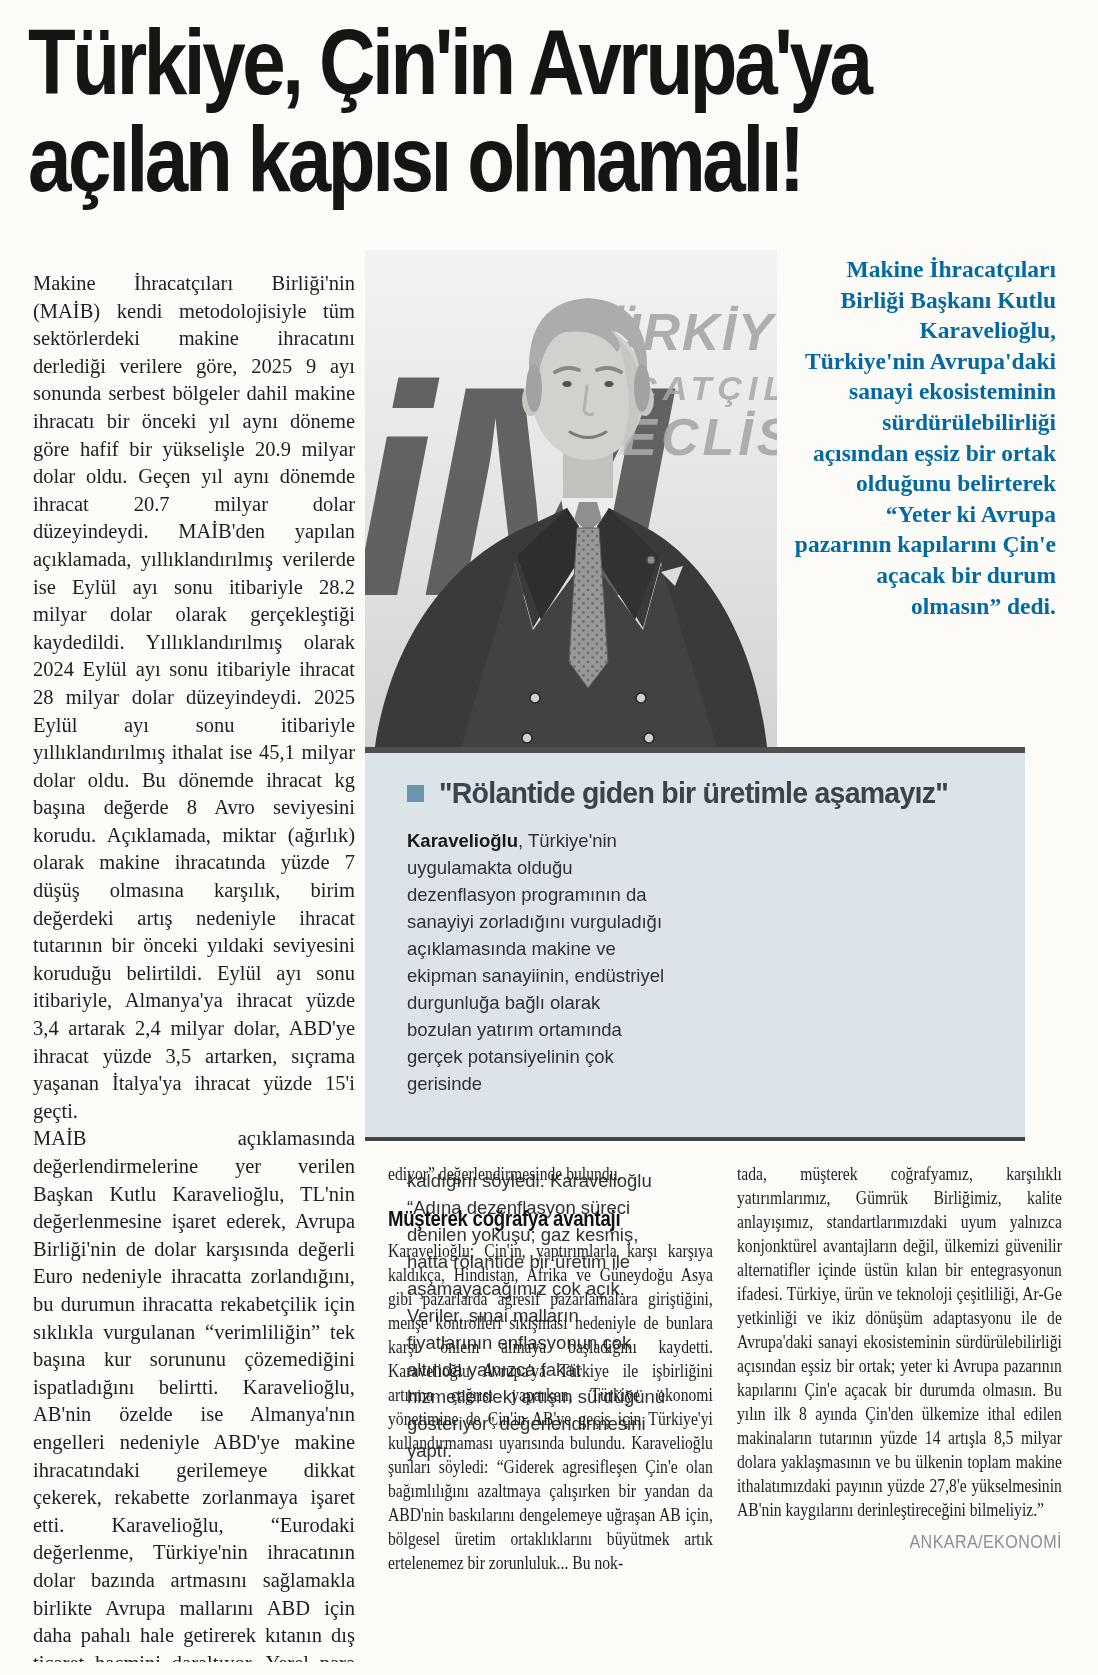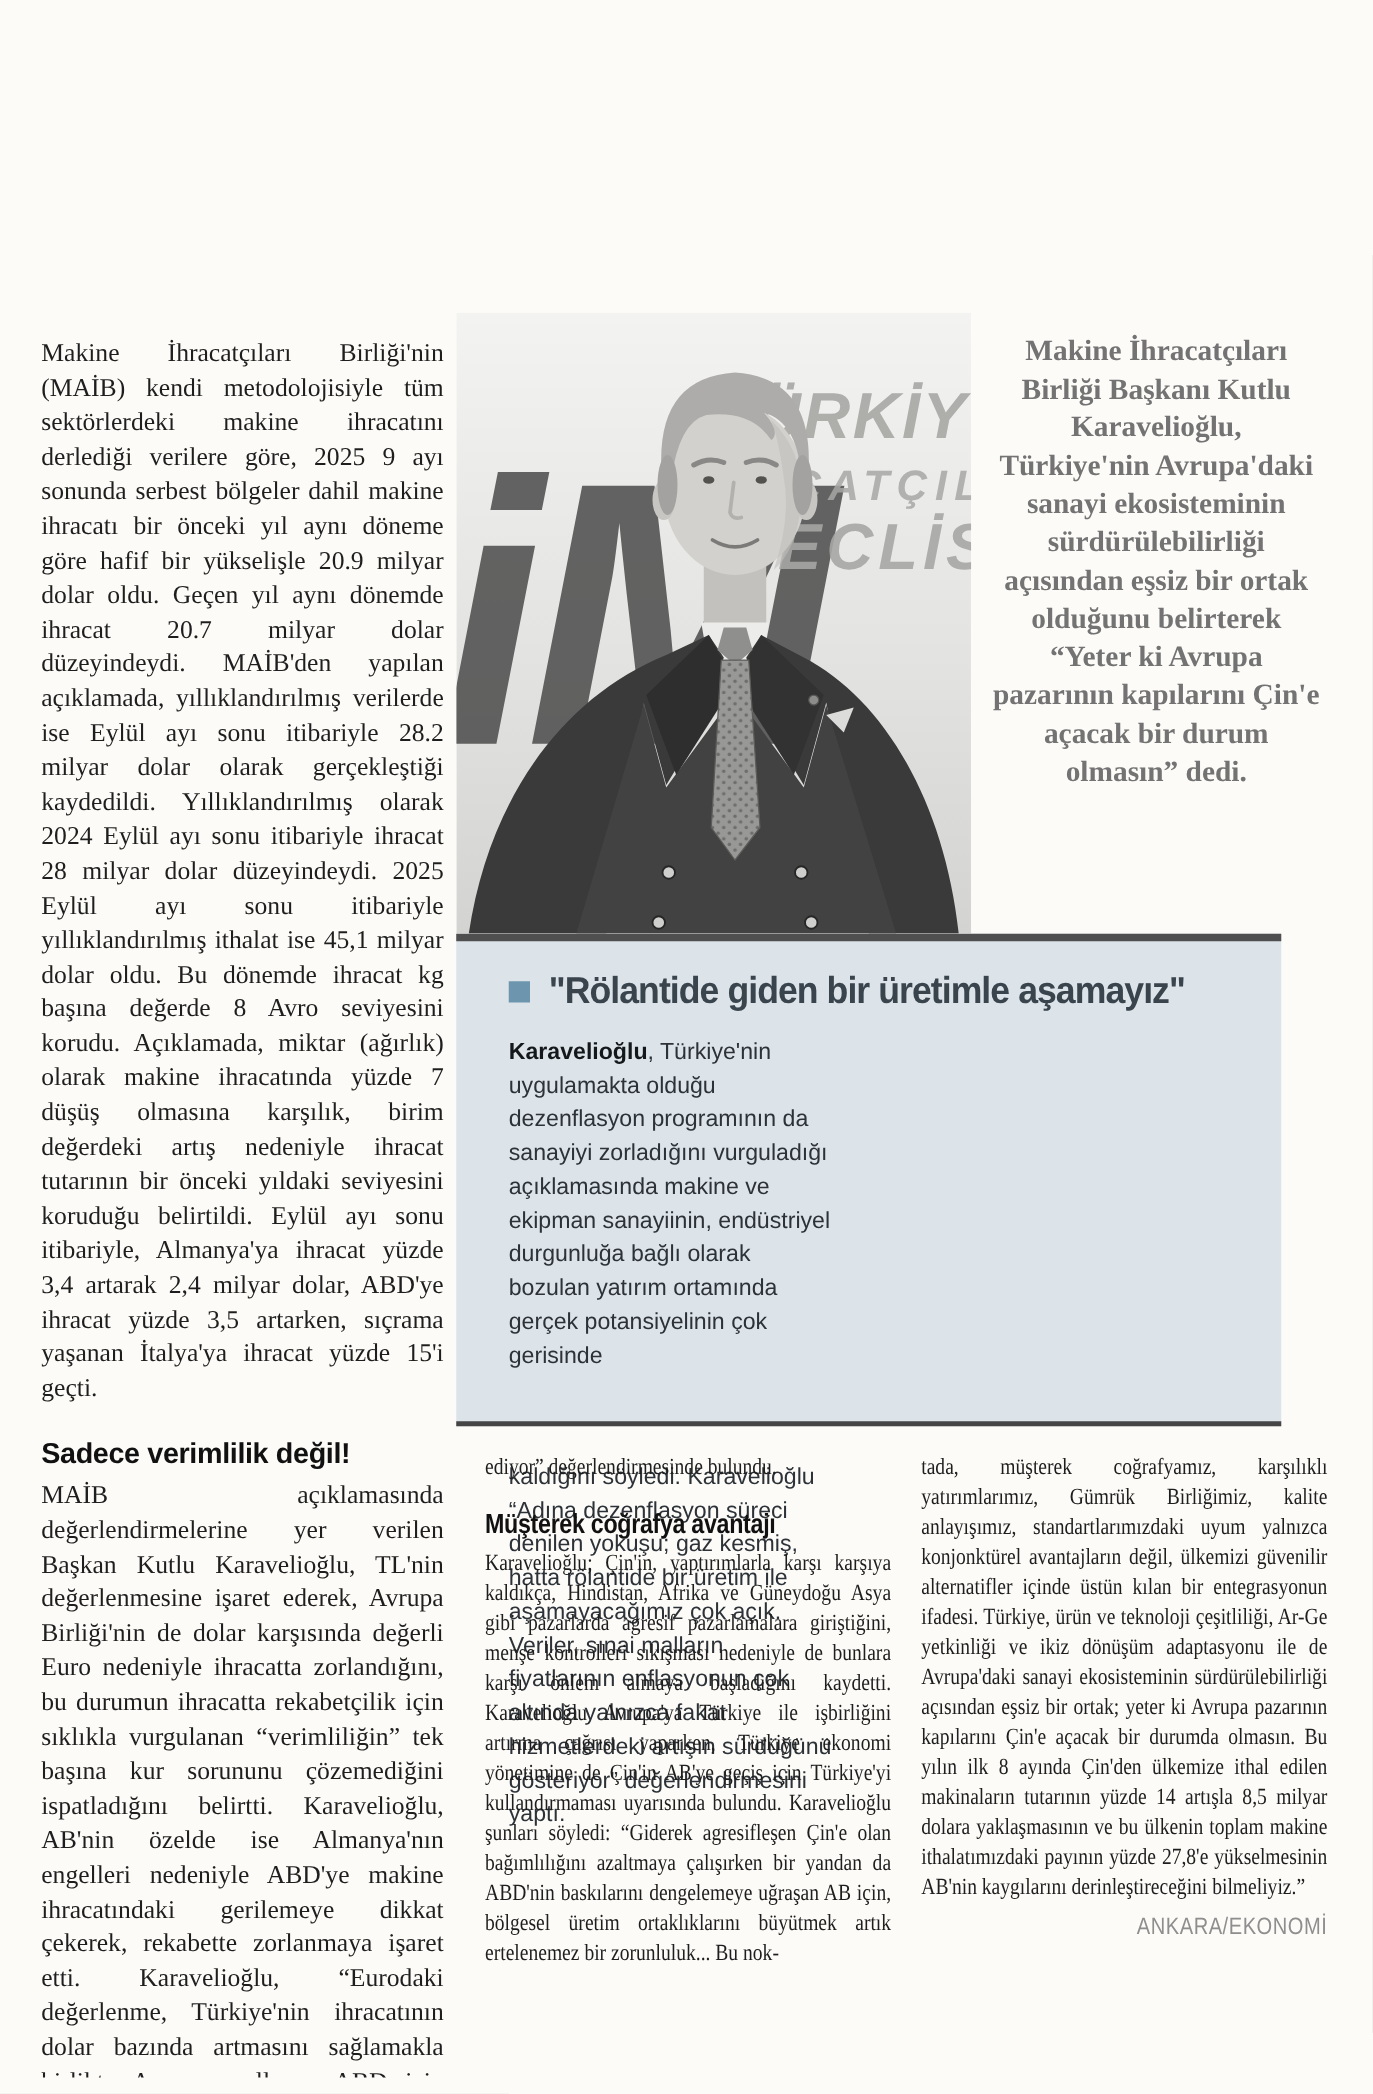--- a/index.html
+++ b/index.html
@@ -42,21 +42,21 @@
     color:#111;
     margin:24px 0 8px 0;
     text-align:left;
   }
   
   .photo{position:absolute;left:365px;top:250px;width:412px;height:497px;overflow:hidden;font-style:italic;}
   
   .intro{
     position:absolute;left:794px;top:254px;width:262px;
     font-weight:bold;font-size:23.5px;line-height:30.6px;
-    color:#737373;text-align:center;margin-top:12px;
+    color:#0369a1;text-align:right;
   }
   
   .qbox{
     position:absolute;left:365px;top:747px;width:660px;height:394px;
     box-sizing:border-box;
     background:#dce3e9;
     border-top:6px solid #4f4f4f;
     border-bottom:4px solid #454545;
     padding:20px 20px 0 42px;
   }
@@ -92,24 +92,27 @@
     font-size:19px;line-height:24px;
     color:#8e8e8e;letter-spacing:0.5px;
     text-align:right;margin-top:8px;
   }
 </style>
 </head>
 <body>
 
 <div class="page">
 
+  <h1 class="headline" style="margin:0;">
+    <span class="hl-line">Türkiye, Çin'in Avrupa'ya</span>
+    <span class="hl-line">açılan kapısı olmamalı!</span>
+  </h1>
 
   <div class="col-left">
     <p>Makine İhracatçıları Birliği'nin (MAİB) kendi metodolojisiyle tüm sektörlerdeki makine ihracatını derlediği verilere göre, 2025 9 ayı sonunda serbest bölgeler dahil makine ihracatı bir önceki yıl aynı döneme göre hafif bir yükselişle 20.9 milyar dolar oldu. Geçen yıl aynı dönemde ihracat 20.7 milyar dolar düzeyindeydi. MAİB'den yapılan açıklamada, yıllıklandırılmış verilerde ise Eylül ayı sonu itibariyle 28.2 milyar dolar olarak gerçekleştiği kaydedildi. Yıllıklandırılmış olarak 2024 Eylül ayı sonu itibariyle ihracat 28 milyar dolar düzeyindeydi. 2025 Eylül ayı sonu itibariyle yıllıklandırılmış ithalat ise 45,1 milyar dolar oldu. Bu dönemde ihracat kg başına değerde 8 Avro seviyesini korudu. Açıklamada, miktar (ağırlık) olarak makine ihracatında yüzde 7 düşüş olmasına karşılık, birim değerdeki artış nedeniyle ihracat tutarının bir önceki yıldaki seviyesini koruduğu belirtildi. Eylül ayı sonu itibariyle, Almanya'ya ihracat yüzde 3,4 artarak 2,4 milyar dolar, ABD'ye ihracat yüzde 3,5 artarken, sıçrama yaşanan İtalya'ya ihracat yüzde 15'i geçti.</p>
-    <div class="subhead">Sadece verimlilik değil!</div>
     <p>MAİB açıklamasında değerlendirmelerine yer verilen Başkan Kutlu Karavelioğlu, TL'nin değerlenmesine işaret ederek, Avrupa Birliği'nin de dolar karşısında değerli Euro nedeniyle ihracatta zorlandığını, bu durumun ihracatta rekabetçilik için sıklıkla vurgulanan “verimliliğin” tek başına kur sorununu çözemediğini ispatladığını belirtti. Karavelioğlu, AB'nin özelde ise Almanya'nın engelleri nedeniyle ABD'ye makine ihracatındaki gerilemeye dikkat çekerek, rekabette zorlanmaya işaret etti. Karavelioğlu, “Eurodaki değerlenme, Türkiye'nin ihracatının dolar bazında artmasını sağlamakla birlikte Avrupa mallarını ABD için daha pahalı hale getirerek kıtanın dış ticaret hacmini daraltıyor. Yerel para biriminin aşırı değerlendiği bir noktada, rekabetçiliğin sadece katma değer ve verimlilik meselesi olmadığına dair güzel de bir örnek teşkil</p>
   </div>
 
   <div class="photo">
     <svg width="412" height="497" viewBox="0 0 412 497" xmlns="http://www.w3.org/2000/svg">
       <defs>
         <linearGradient id="bgGrad" x1="0" y1="0" x2="0" y2="1">
           <stop offset="0" stop-color="#f3f3f1"></stop>
           <stop offset="0.55" stop-color="#e3e3e1"></stop>
           <stop offset="1" stop-color="#d3d3d1"></stop>

